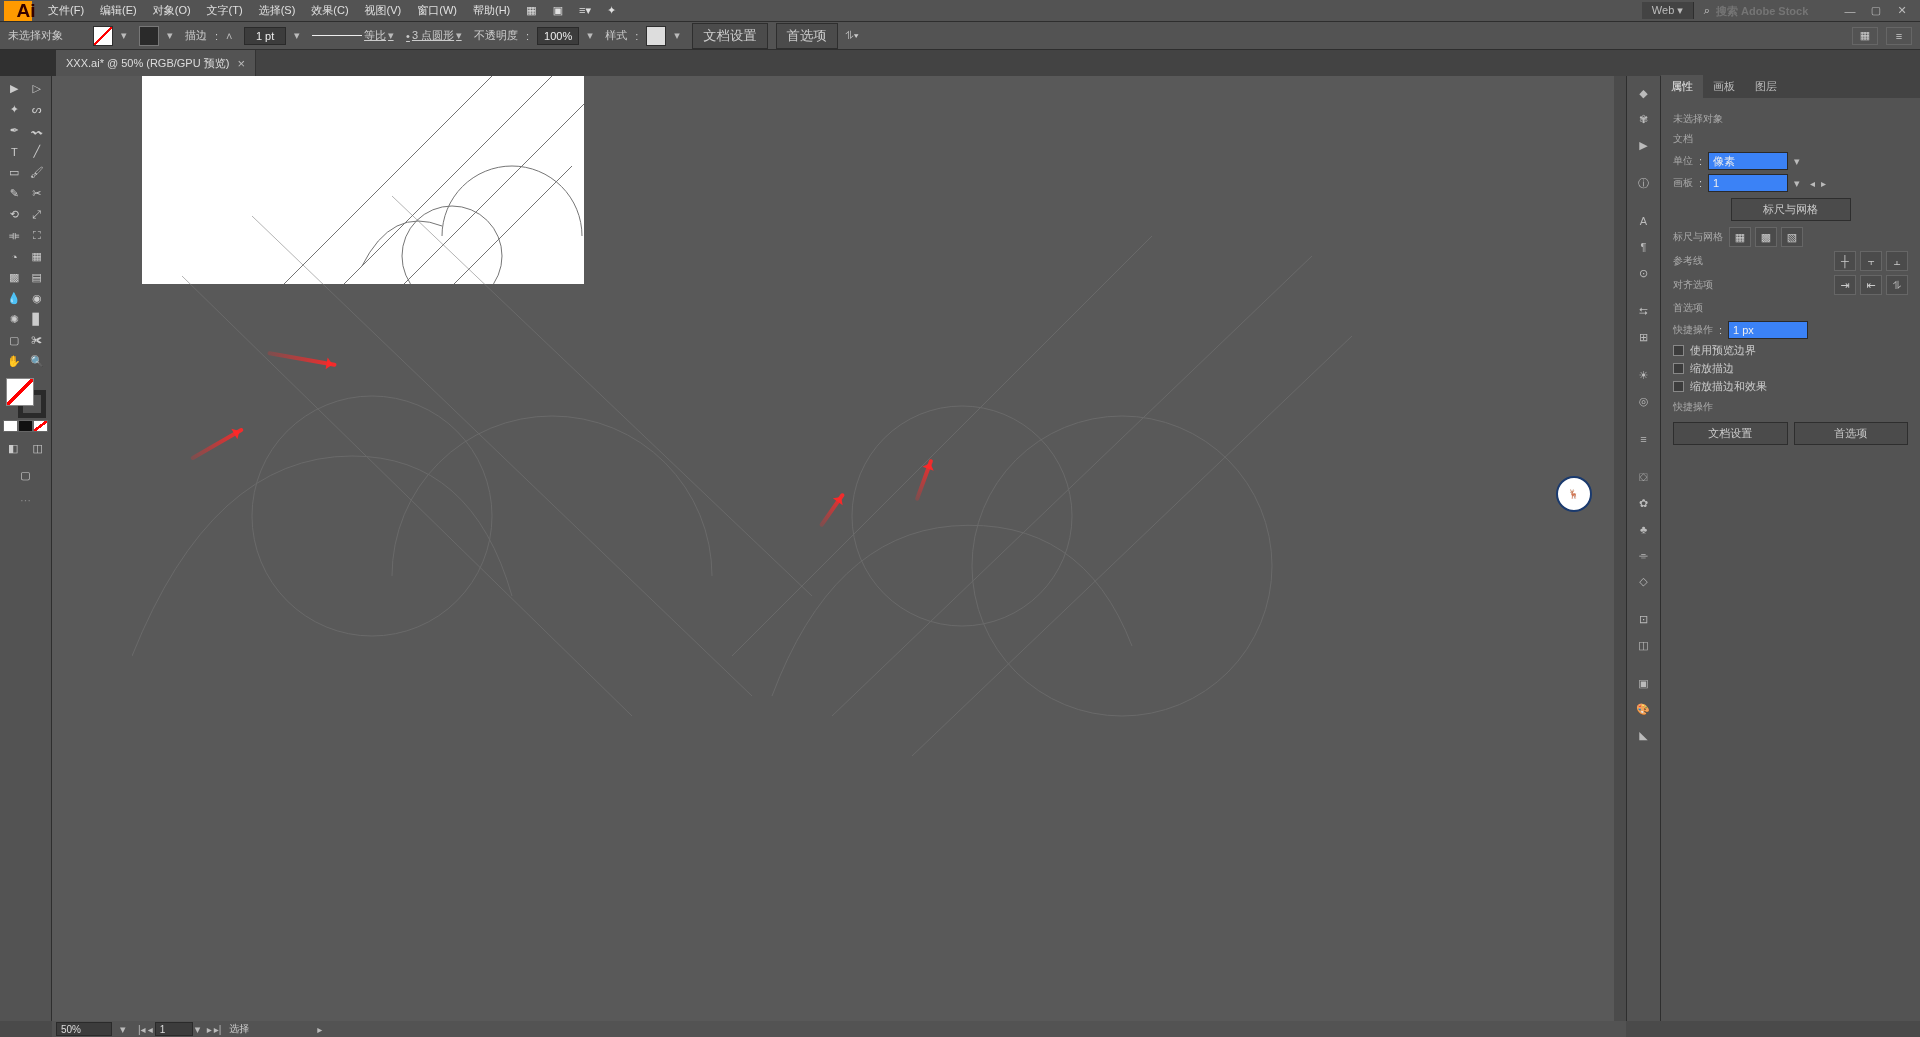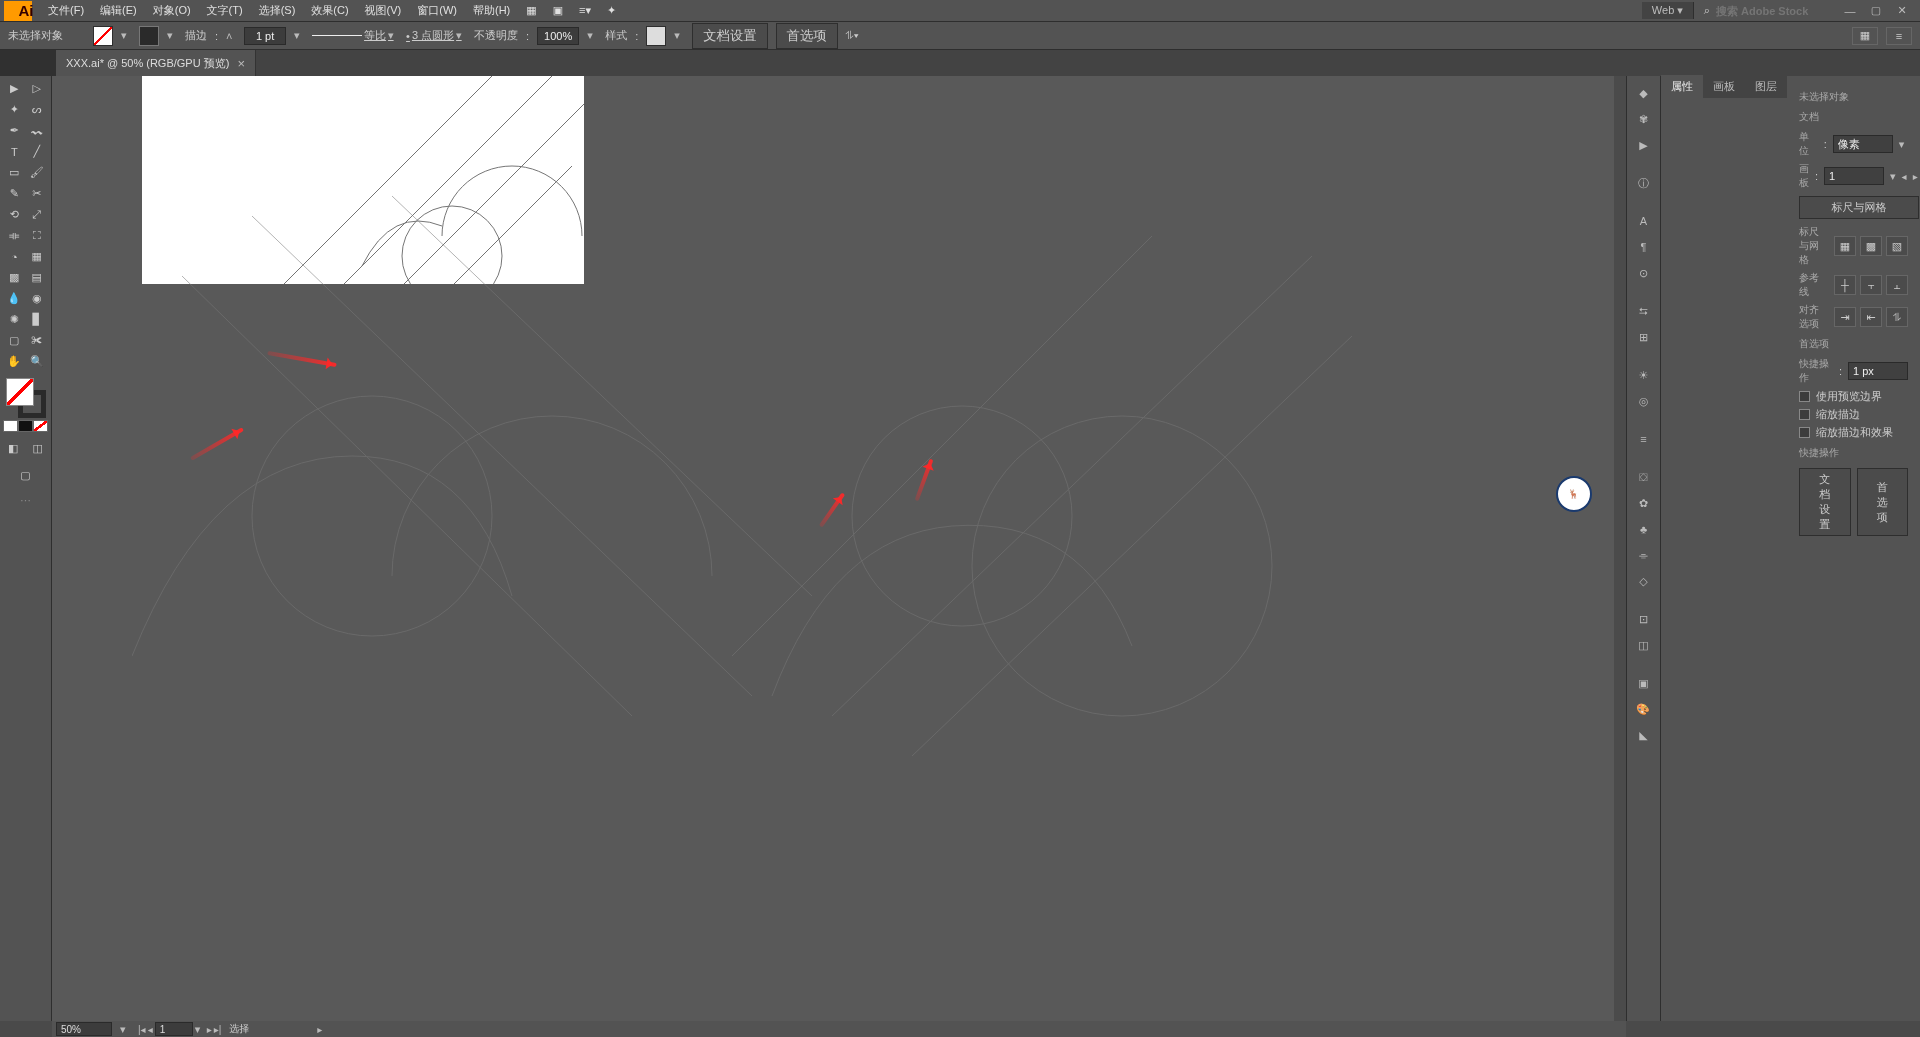--- a/index.html
+++ b/index.html
@@ -1,20 +1,20 @@
 <!DOCTYPE html>
 <html><head>
 <meta charset="utf-8">
 <style>
 * { margin: 0; padding: 0; box-sizing: border-box; font-family: "Microsoft YaHei", sans-serif; }
 body { background: #4a4a4a; width: 1920px; height: 1037px; overflow: hidden; color: #ccc; font-size: 11px; user-select: none; }
 
 
 .menubar { height: 22px; background: #535353; display: flex; align-items: center; padding: 0 4px; border-bottom: 1px solid #2e2e2e; }
-.app-logo { width: 28px; height: 20px; background: #ff9a00; color: #330000; font-weight: bold; font-size: 15px; display: flex; align-items: center; justify-content: center; margin-right: 8px; padding-left: 16px; }
+.app-logo { width: 28px; height: 20px; background: #ff9a00; color: #330000; font-weight: bold; font-size: 19px; display: flex; align-items: center; justify-content: center; margin-right: 8px; padding-left: 16px; }
 .menu-item { padding: 2px 8px; font-size: 11px; color: #e0e0e0; cursor: pointer; }
 .menu-spacer { flex: 1; }
 .menu-search { display: flex; align-items: center; gap: 6px; margin-left: 10px; }
 .menu-search input { background: transparent; border: none; color: #888; font-size: 11px; width: 120px; font-weight: bold; }
 .workspace-label { background: #434343; padding: 2px 10px; font-size: 11px; color: #bbb; border-right: 1px solid #2e2e2e; }
 .win-controls { display: flex; gap: 14px; padding: 0 8px; }
 .win-btn { width: 12px; height: 12px; color: #bbb; cursor: pointer; display:flex; align-items:center; justify-content:center; }
 
 
 .controlbar { height: 28px; background: #535353; display: flex; align-items: center; padding: 0 8px; gap: 8px; border-bottom: 1px solid #2e2e2e; font-size: 11px; color: #ccc; }
@@ -65,28 +65,28 @@
 .artboard-nav { display:flex; align-items:center; gap:2px; }
 .nav-arrow { color:#bbb; cursor:pointer; font-size:10px; }
 .status-label { color:#ccc; font-size:10px; }
 
 
 .right-strip { width: 34px; background:#535353; border-left:1px solid #2e2e2e; display:flex; flex-direction:column; align-items:center; padding-top:4px; gap:0; }
 .strip-icon { width:32px; height:26px; display:flex; align-items:center; justify-content:center; color:#bbb; cursor:pointer; }
 .strip-gap { height:12px; }
 
 
-.right-panel { width:260px; background:#535353; border-left:1px solid #2e2e2e; display:flex; flex-direction:row; }
+.right-panel { width:260px; background:#535353; border-left:1px solid #2e2e2e; display:flex; flex-direction:column; }
 .panel-tabs { display:flex; background:#434343; height:22px; align-items:flex-end; }
 .panel-tab { padding:4px 10px; font-size:11px; color:#bbb; cursor:pointer; }
 .panel-tab.active { background:#535353; color:#eee; }
 .panel-body { flex:1; padding:8px 12px; overflow:auto; }
 .panel-section-title { color:#aaa; font-size:10px; margin:6px 0; }
 .panel-row { display:flex; align-items:center; gap:6px; margin:4px 0; }
-.panel-input { background:#404040; border:1px solid #2a2a2a; color:#eee; width:60px; height:18px; font-size:11px; padding:0 4px; }
+.panel-input { background:#3b82f6; border:1px solid #2a2a2a; color:#eee; width:80px; height:18px; font-size:11px; padding:0 4px; }
 .panel-btn { background:#4b4b4b; border:1px solid #2e2e2e; color:#ccc; padding:3px 14px; cursor:pointer; font-size:11px; }
 .wide-btn { display:block; text-align:center; width:100%; }
 .checkbox-row { display:flex; align-items:center; gap:6px; font-size:11px; color:#ccc; margin:3px 0; }
 .cb { width:11px; height:11px; border:1px solid #888; background:#3c3c3c; }
 .ruler-icons { display:flex; gap:4px; }
 .ri { width:22px; height:20px; border:1px solid #666; display:flex; align-items:center; justify-content:center; background:#4b4b4b; }
 .panel-foot-row { display:flex; gap:6px; margin-top:8px; }
 .panel-foot-row .panel-btn { flex:1; text-align:center; }
 .label-sm { font-size:10px; color:#aaa; }
 

